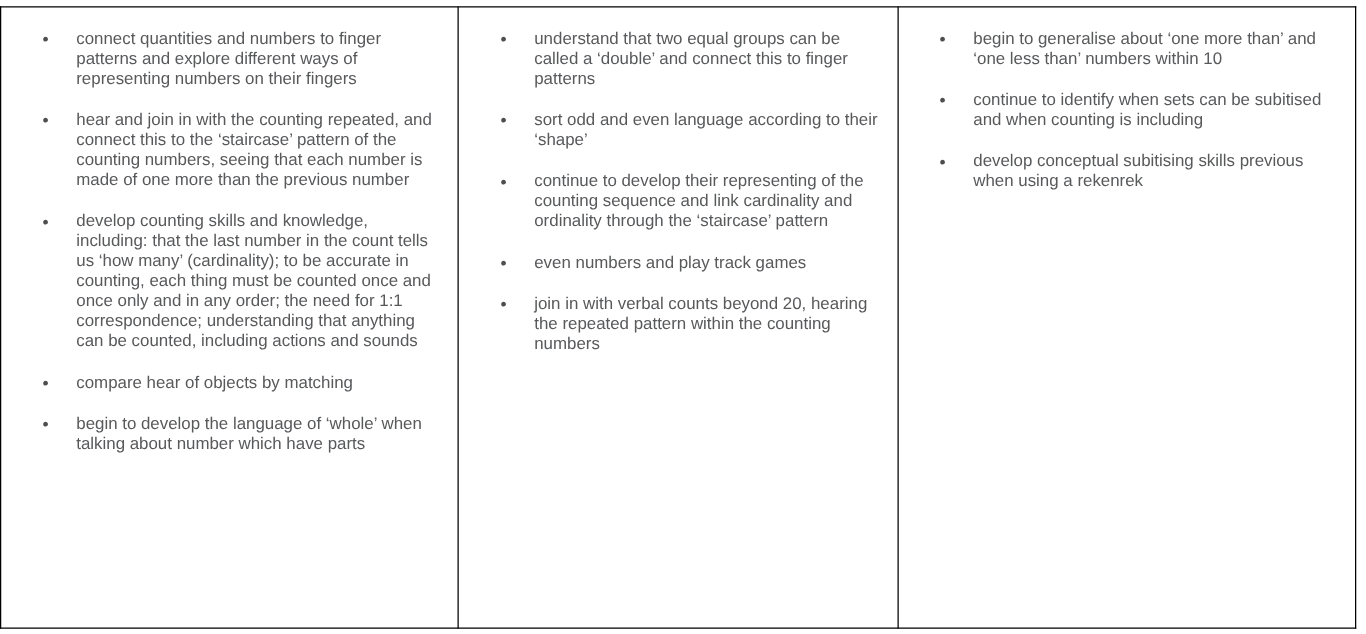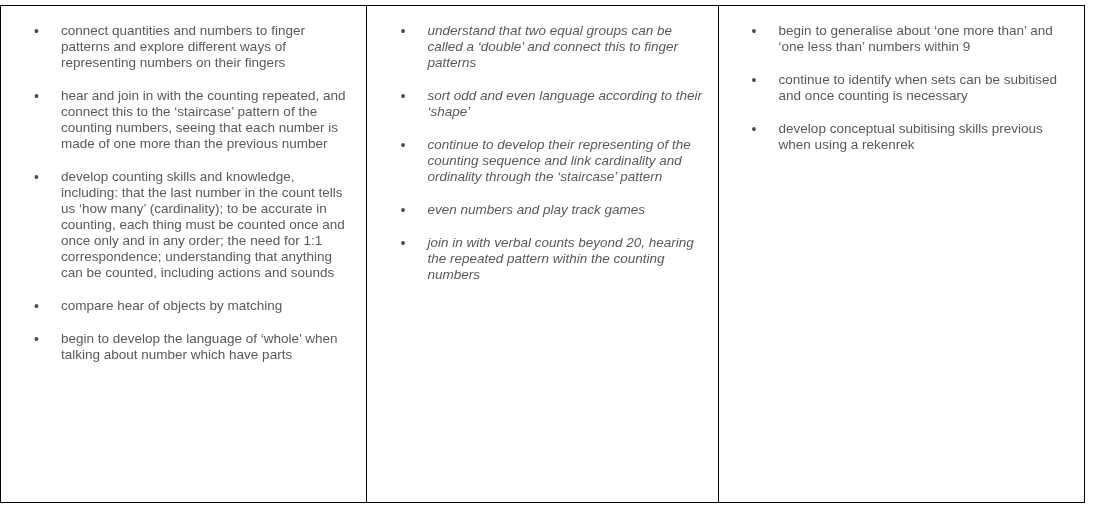--- a/index.html
+++ b/index.html
@@ -25,21 +25,21 @@
     table-layout: fixed;
     background: #ffffff;
   }
   table.curriculum-table td {
     border: 1.5px solid #000000;
     vertical-align: top;
     padding: 17px 12px 6px 0;
     box-sizing: border-box;
   }
   td.col-1 { width: 33.8%; }
-  td.col-2 { width: 32.4%; font-style: italic; }
+  td.col-2 { width: 32.4%; }
   td.col-3 { width: 33.8%; }
   ul.bullet-list {
     margin: 0;
     padding: 0 0 0 33px;
     list-style: none;
   }
   ul.bullet-list li {
     position: relative;
     padding-left: 27px;
     margin: 0 0 17px 0;
@@ -77,21 +77,21 @@
           <ul class="bullet-list">
               <li>understand that two equal groups can be called a ‘double’ and connect this to finger patterns</li>
               <li>sort odd and even language according to their ‘shape’</li>
               <li>continue to develop their representing of the counting sequence and link cardinality and ordinality through the ‘staircase’ pattern</li>
               <li>even numbers and play track games</li>
               <li>join in with verbal counts beyond 20, hearing the repeated pattern within the counting numbers</li>
             </ul>
         </td>
         <td class="col-3">
           <ul class="bullet-list">
-              <li>begin to generalise about ‘one more than’ and ‘one less than’ numbers within 9</li>
-              <li>continue to identify when sets can be subitised and once counting is necessary</li>
+              <li>begin to generalise about ‘one more than’ and ‘one less than’ numbers within 10</li>
+              <li>continue to identify when sets can be subitised and when counting is including</li>
               <li>develop conceptual subitising skills previous when using a rekenrek</li>
             </ul>
         </td>
       </tr>
     </tbody>
   </table>
 </div>
 
 </body></html>

